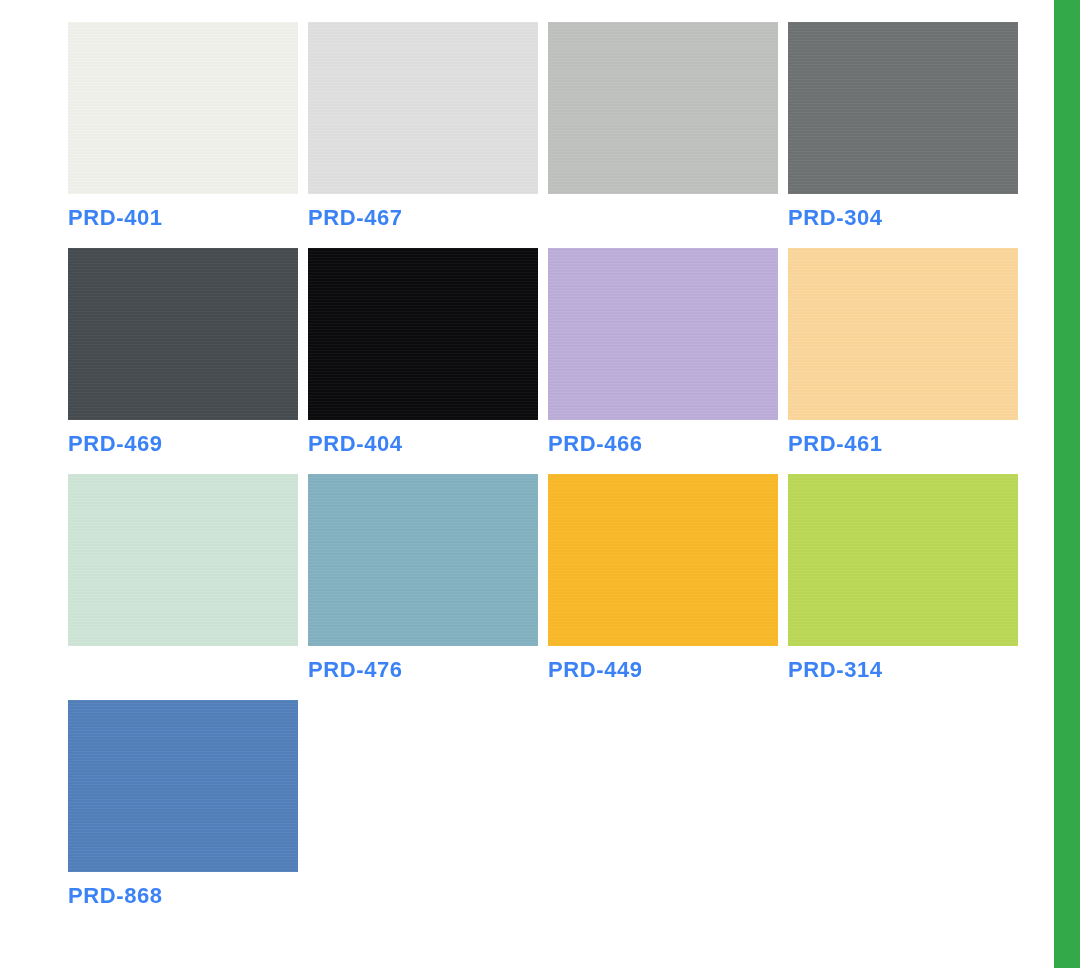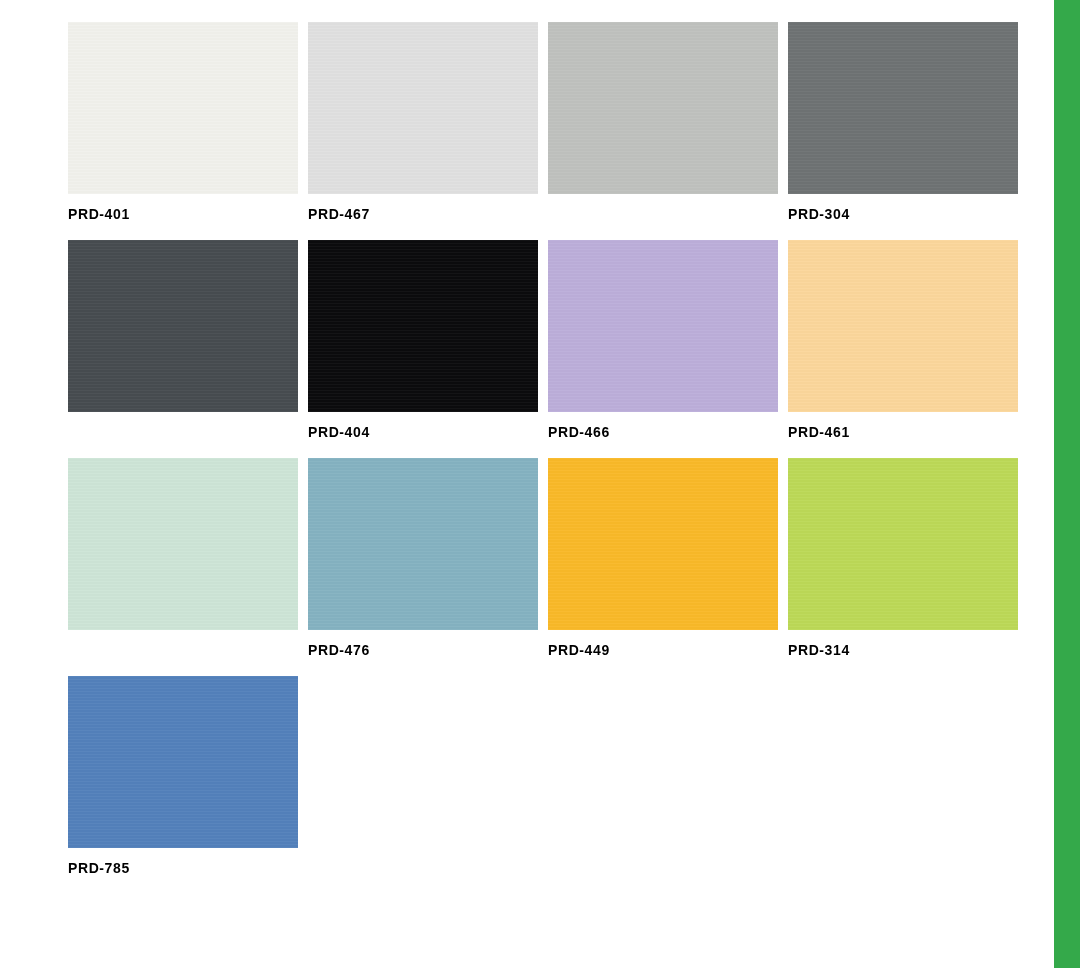--- a/index.html
+++ b/index.html
@@ -51,24 +51,24 @@
     position: absolute;
     inset: 0;
     background-image:
       linear-gradient(rgba(255,255,255,0.035) 1px, rgba(0,0,0,0.012) 1px);
     background-size: 100% 3px;
     pointer-events: none;
   }
 
   .swatch-label {
     margin-top: 13px;
-    font-size: 14px;
+    font-size: 22px;
     font-weight: bold;
     letter-spacing: 0.6px;
-    color: #000000;
+    color: #3b82f6;
     white-space: nowrap;
     line-height: 1;
     font-family: "Liberation Sans", sans-serif;
   }
 
   
   #edge-tab {
     position: absolute;
     top: 0;
     right: 0;
@@ -99,20 +99,21 @@
       </div>
       <div class="swatch-cell">
         <div class="swatch-chip" style="background-color: rgb(191, 193, 190);"></div>
       </div>
       <div class="swatch-cell">
         <div class="swatch-chip" style="background-color: rgb(110, 114, 115);"></div>
         <div class="swatch-label">PRD-304</div>
       </div>
       <div class="swatch-cell">
         <div class="swatch-chip" style="background-color: rgb(71, 76, 80);"></div>
+        <div class="swatch-label">PRD-469</div>
       </div>
       <div class="swatch-cell">
         <div class="swatch-chip" style="background-color: rgb(11, 11, 13);"></div>
         <div class="swatch-label">PRD-404</div>
       </div>
       <div class="swatch-cell">
         <div class="swatch-chip" style="background-color: rgb(188, 174, 218);"></div>
         <div class="swatch-label">PRD-466</div>
       </div>
       <div class="swatch-cell">
@@ -129,21 +130,21 @@
       <div class="swatch-cell">
         <div class="swatch-chip" style="background-color: rgb(249, 185, 40);"></div>
         <div class="swatch-label">PRD-449</div>
       </div>
       <div class="swatch-cell">
         <div class="swatch-chip" style="background-color: rgb(188, 217, 87);"></div>
         <div class="swatch-label">PRD-314</div>
       </div>
       <div class="swatch-cell">
         <div class="swatch-chip" style="background-color: rgb(83, 129, 187);"></div>
-        <div class="swatch-label">PRD-785</div>
+        <div class="swatch-label">PRD-868</div>
       </div>
       <div class="swatch-cell is-empty"></div>
     </div>
 
   <div id="edge-tab">
     <div class="tab-fill" style="background-color: rgb(52, 169, 74);"></div>
   </div>
 
 </div>
 

